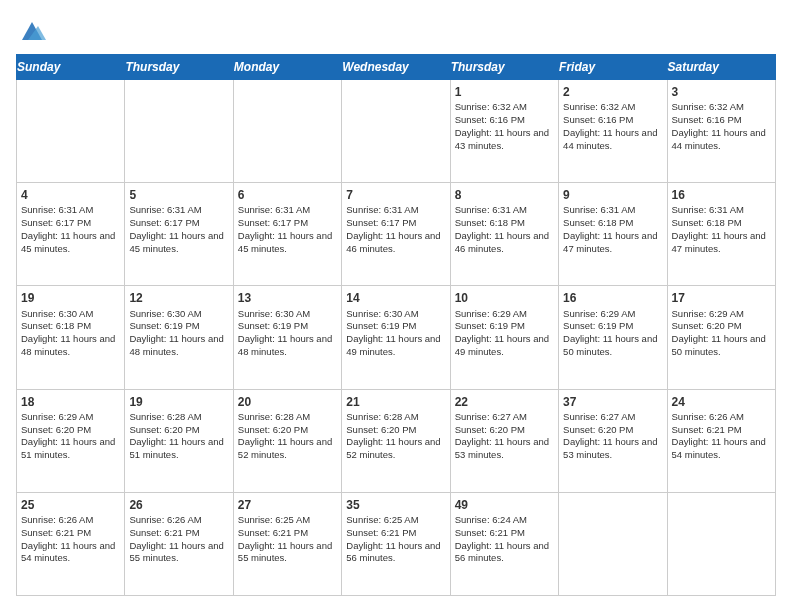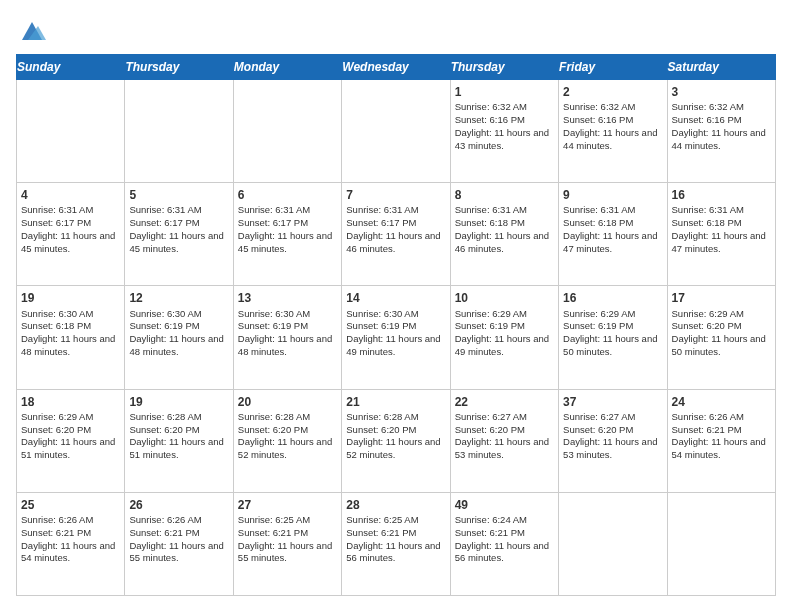--- a/index.html
+++ b/index.html
@@ -295,21 +295,21 @@
             <div>Sunset: 6:21 PM</div>
             <div>Daylight: 11 hours and 55 minutes.</div>
           </td>
           <td>
             <span class="day-num">27</span>
             <div>Sunrise: 6:25 AM</div>
             <div>Sunset: 6:21 PM</div>
             <div>Daylight: 11 hours and 55 minutes.</div>
           </td>
           <td>
-            <span class="day-num">28</span>
+            <span class="day-num">35</span>
             <div>Sunrise: 6:25 AM</div>
             <div>Sunset: 6:21 PM</div>
             <div>Daylight: 11 hours and 56 minutes.</div>
           </td>
           <td>
             <span class="day-num">49</span>
             <div>Sunrise: 6:24 AM</div>
             <div>Sunset: 6:21 PM</div>
             <div>Daylight: 11 hours and 56 minutes.</div>
           </td>

